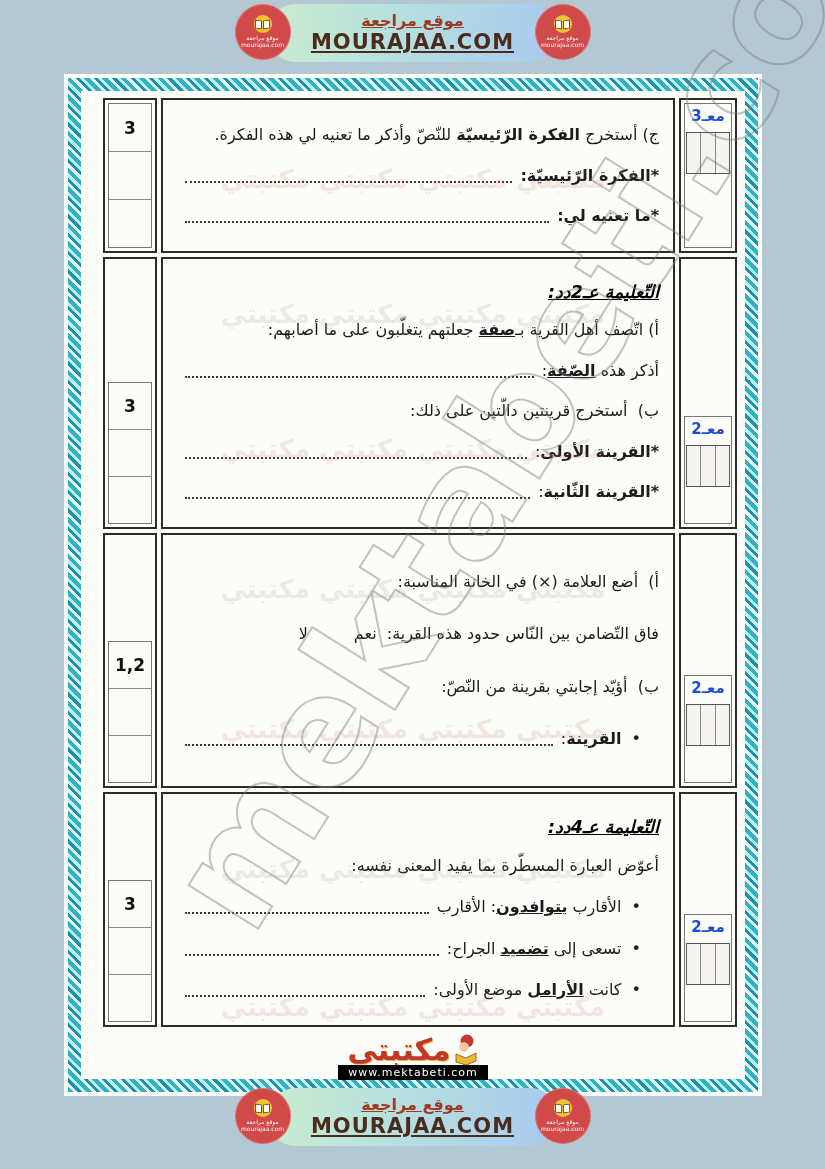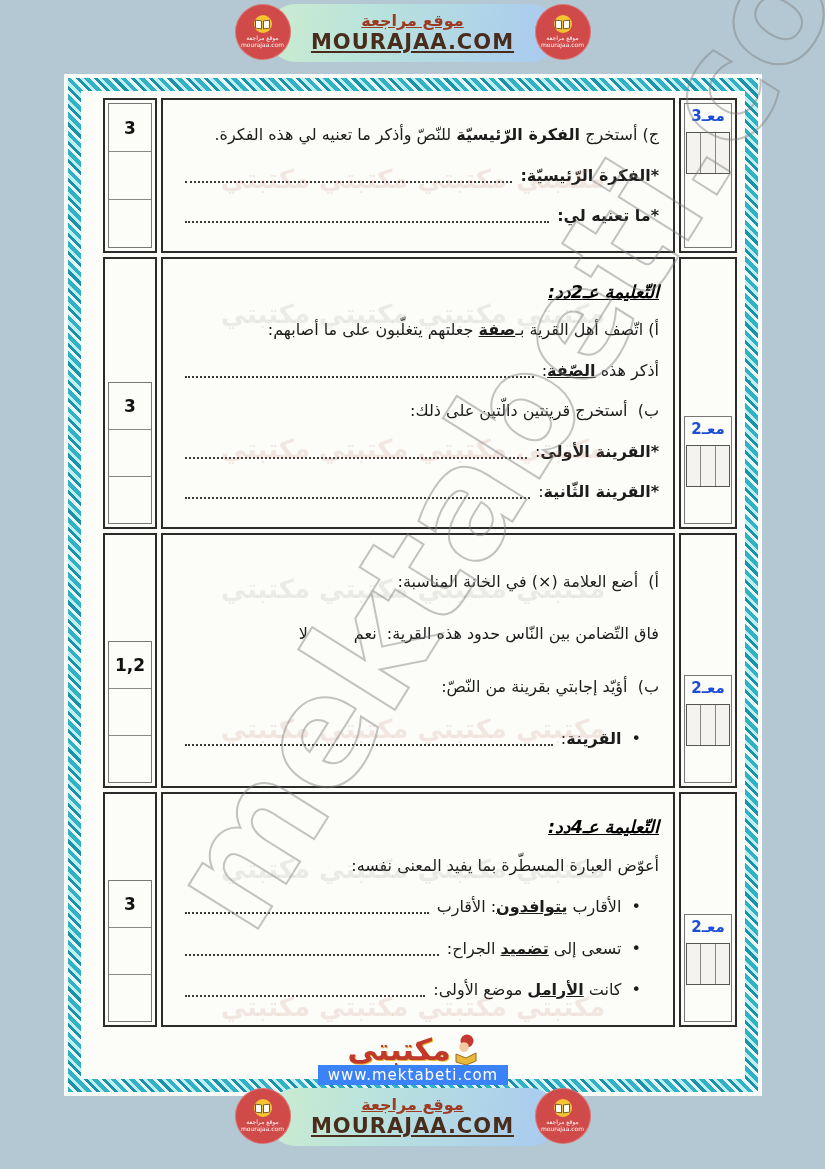--- a/index.html
+++ b/index.html
@@ -137,21 +137,21 @@
   .mk-logo{
     position:absolute;top:958px;left:0;right:0;z-index:12;
     display:flex;flex-direction:column;align-items:center;
   }
   .mk-row{display:flex;align-items:center;direction:rtl;gap:2px;}
   .mk-ar{
     font-size:30px;font-weight:bold;color:#c0392b;
     text-shadow:1px 1px 0 #e8b93a;
   }
   .mk-url{
-    margin-top:-2px;background:#3b82f6;color:#fff;font-size:15px;
+    margin-top:-2px;background:#000000;color:#fff;font-size:11px;
     padding:1px 10px;letter-spacing:1px;
   }
 </style>
 </head>
 <body>
 
 <div class="site-banner header">
   <div class="badge left">
     <div class="badge-book">
         <span class="bpage"></span>

